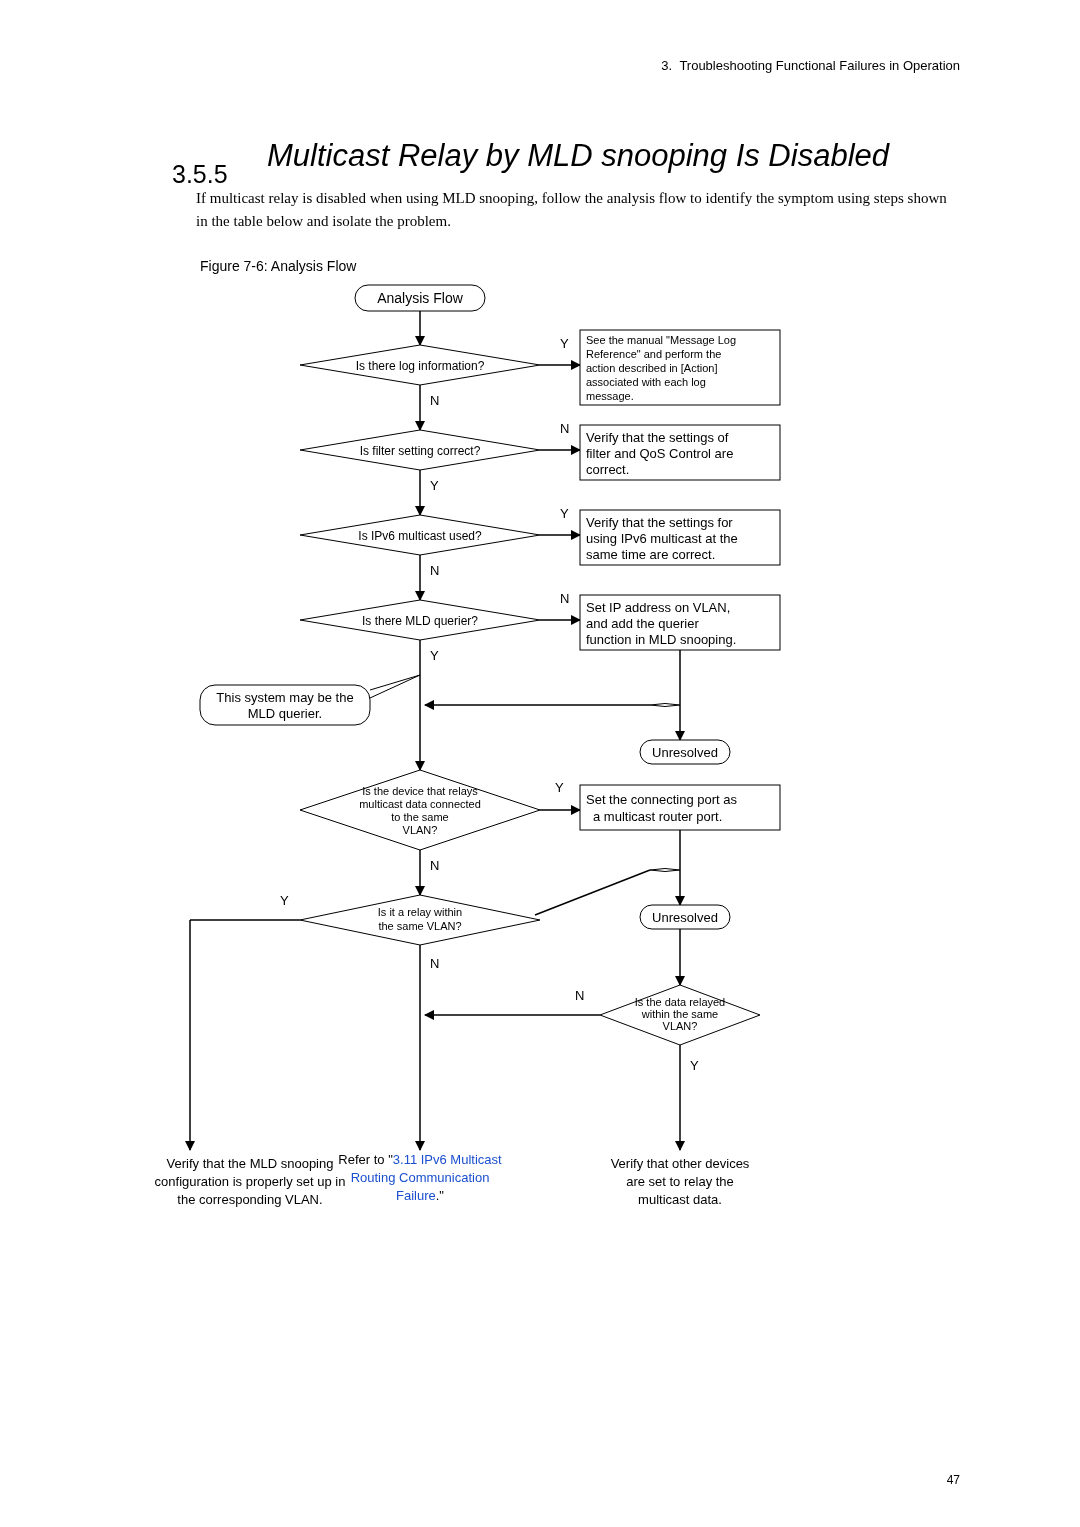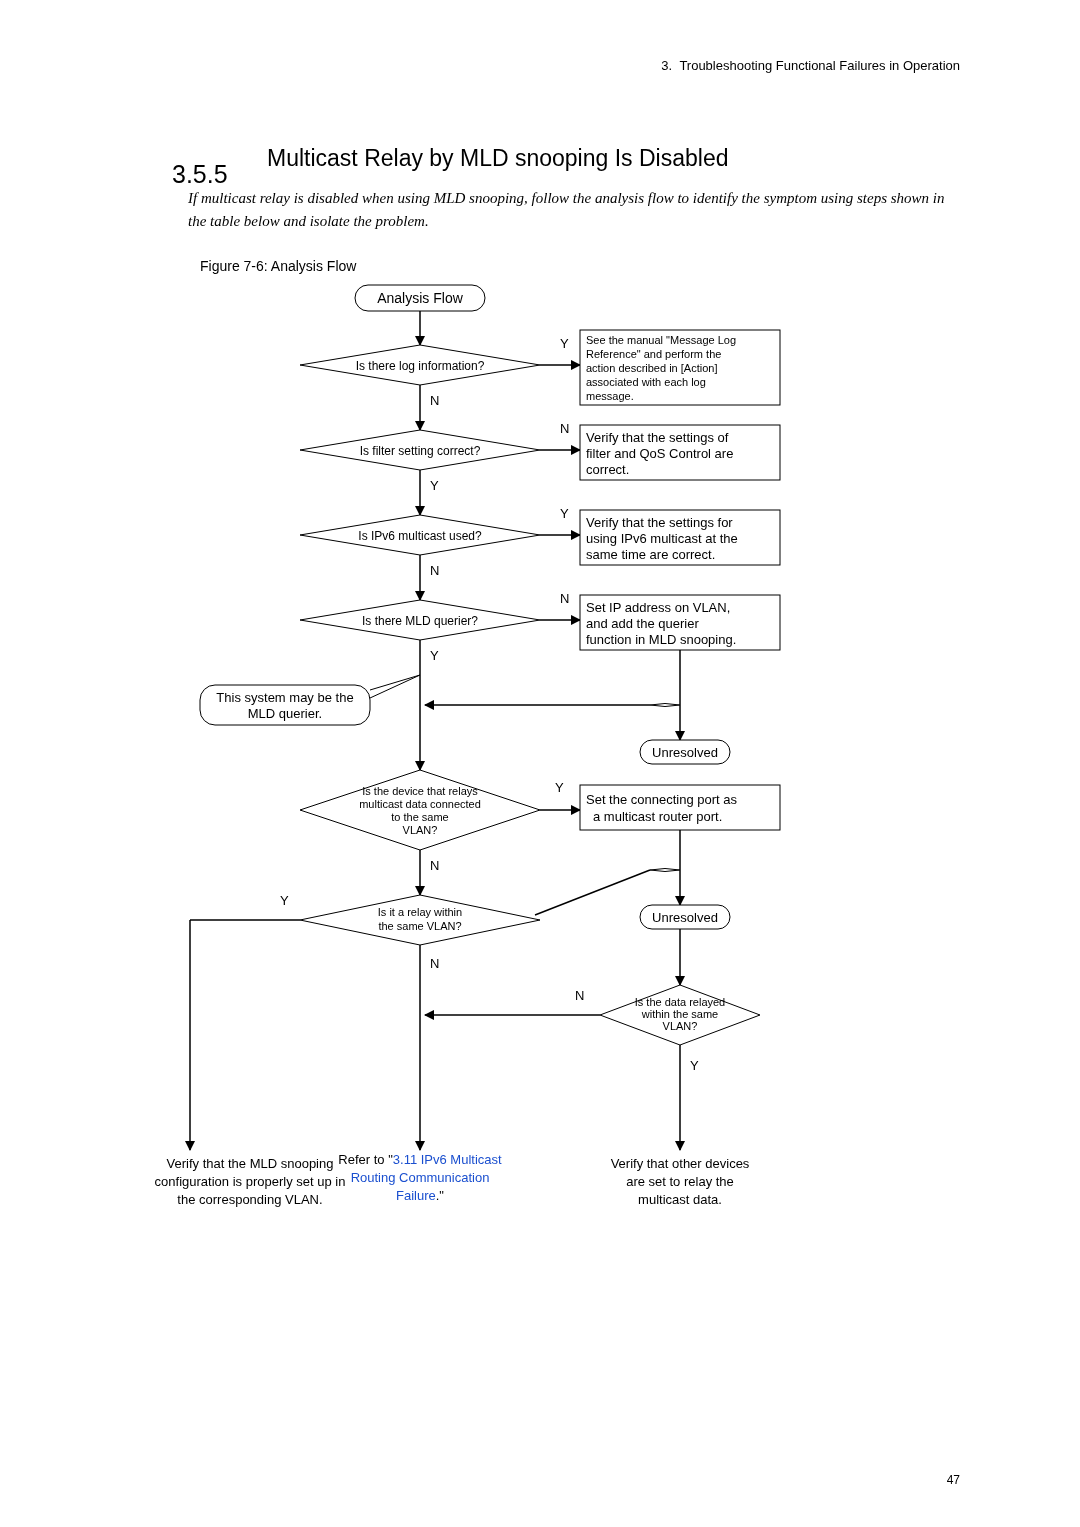--- a/index.html
+++ b/index.html
@@ -24,33 +24,33 @@
     text-align: right;
   }
   .section-num {
     position: absolute;
     top: 160px;
     left: 172px;
     font-size: 25px;
   }
   .section-title {
     position: absolute;
-    top: 145px;
+    top: 138px;
     left: 267px;
-    font-size: 23px;
+    font-size: 31px;
+    font-style: italic;
   }
   .intro-text {
     position: absolute;
     top: 187px;
-    left: 188px;
+    left: 196px;
     width: 760px;
     font-family: "Times New Roman", Times, serif;
     font-size: 15px;
     line-height: 1.55;
-    font-style: italic;
   }
   .figure-caption {
     position: absolute;
     top: 258px;
     left: 200px;
     font-size: 14px;
   }
   .page-number {
     position: absolute;
     bottom: 40px;

